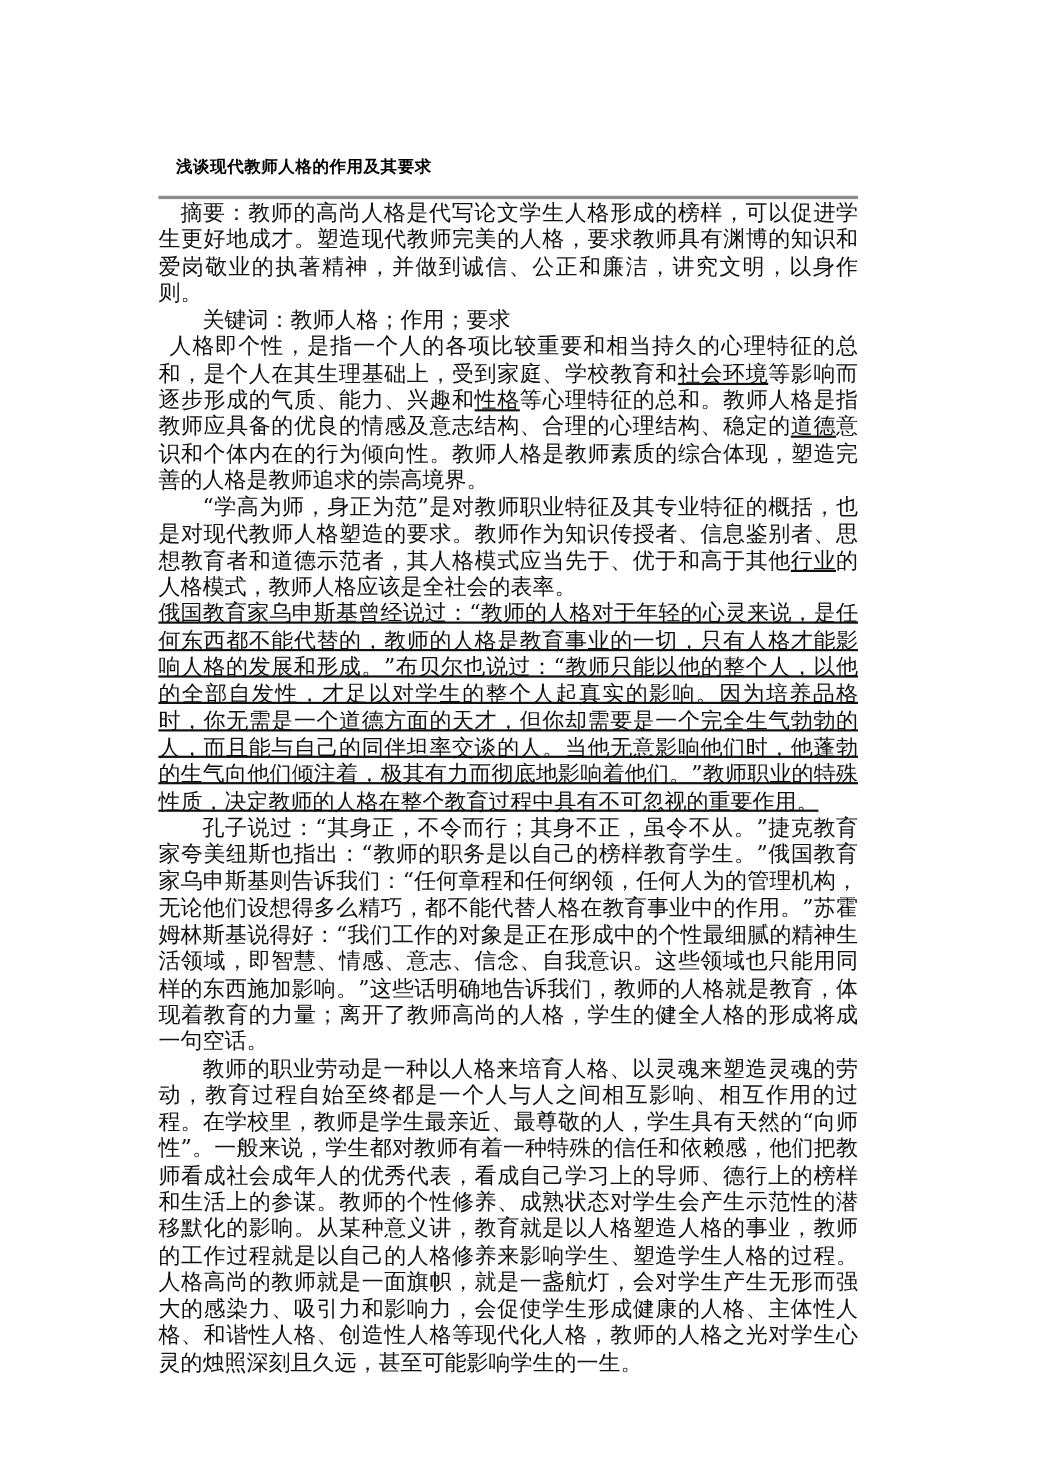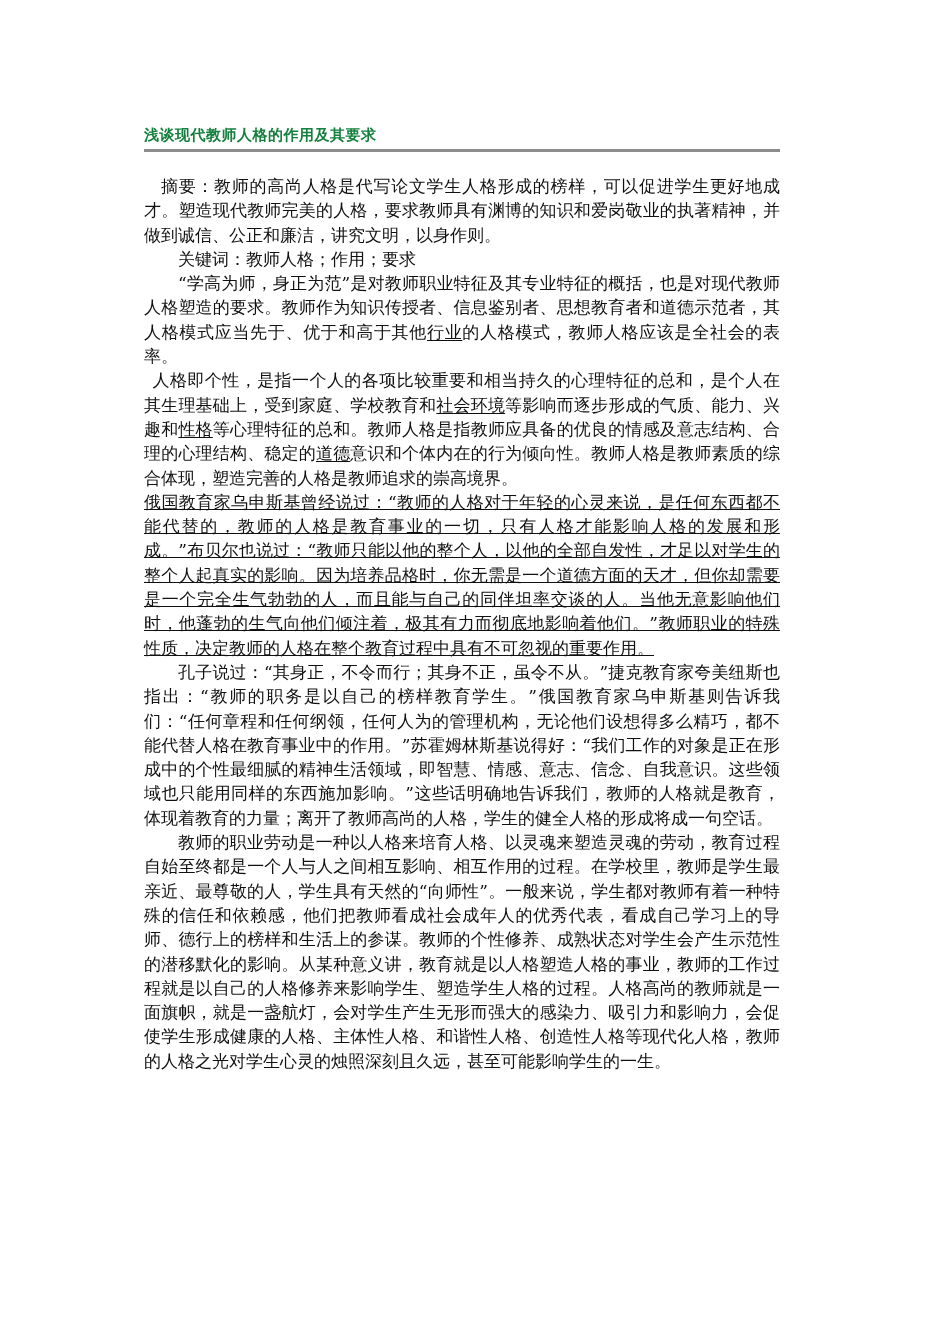--- a/index.html
+++ b/index.html
@@ -17,34 +17,33 @@
     }
     .page {
       position: absolute;
       left: 144px;
       top: 124px;
       width: 636px;
     }
     .doc-title {
       font-size: 15px;
       line-height: 22px;
-      color: #15803d;
-      margin: 0;
+      color: #000000;
+      margin: 16px;
       padding-left: 0;
       letter-spacing: 0.5px;
     }
     .title-rule {
       height: 3px;
       background: #8c8c8c;
       margin-top: 3px;
       width: 636px;
     }
     .body-text {
-      margin-top: 22px;
-      font-size: 17px;
+      font-size: 20px;
       line-height: 24.3px;
       text-align: justify;
     }
     .para {
       margin: 0;
     }
     .indent-2 { text-indent: 2em; }
     .indent-1 { text-indent: 1em; }
     .indent-half { text-indent: 0.5em; }
     .indent-0 { text-indent: 0; text-decoration: underline; }
@@ -57,23 +56,23 @@
 <body>
 
 <div class="page">
   <h1 class="doc-title">浅谈现代教师人格的作用及其要求</h1>
   <div class="title-rule"></div>
 
   <div class="body-text">
     <p class="para indent-1">摘要：教师的高尚人格是代写论文学生人格形成的榜样，可以促进学生更好地成才。塑造现代教师完美的人格，要求教师具有渊博的知识和爱岗敬业的执著精神，并做到诚信、公正和廉洁，讲究文明，以身作则。</p>
     <p class="para indent-2">关键词：教师人格；作用；要求</p>
 
+    <p class="para indent-half"><span>人格即个性，是指一个人的各项比较重要和相当持久的心理特征的总和，是个人在其生理基础上，受到家庭、学校教育和</span><span class="u">社会环境</span><span>等影响而逐步形成的气质、能力、兴趣和</span><span class="u">性格</span><span>等心理特征的总和。教师人格是指教师应具备的优良的情感及意志结构、合理的心理结构、稳定的</span><span class="u">道德</span><span>意识和个体内在的行为倾向性。教师人格是教师素质的综合体现，塑造完善的人格是教师追求的崇高境界。</span></p>
+
     <p class="para indent-2"><span>“学高为师，身正为范”是对教师职业特征及其专业特征的概括，也是对现代教师人格塑造的要求。教师作为知识传授者、信息鉴别者、思想教育者和道德示范者，其人格模式应当先于、优于和高于其他</span><span class="u">行业</span><span>的人格模式，教师人格应该是全社会的表率。</span></p>
-
-    <p class="para indent-half"><span>人格即个性，是指一个人的各项比较重要和相当持久的心理特征的总和，是个人在其生理基础上，受到家庭、学校教育和</span><span class="u">社会环境</span><span>等影响而逐步形成的气质、能力、兴趣和</span><span class="u">性格</span><span>等心理特征的总和。教师人格是指教师应具备的优良的情感及意志结构、合理的心理结构、稳定的</span><span class="u">道德</span><span>意识和个体内在的行为倾向性。教师人格是教师素质的综合体现，塑造完善的人格是教师追求的崇高境界。</span></p>
 
     <p class="para indent-0">俄国教育家乌申斯基曾经说过：“教师的人格对于年轻的心灵来说，是任何东西都不能代替的，教师的人格是教育事业的一切，只有人格才能影响人格的发展和形成。”布贝尔也说过：“教师只能以他的整个人，以他的全部自发性，才足以对学生的整个人起真实的影响。因为培养品格时，你无需是一个道德方面的天才，但你却需要是一个完全生气勃勃的人，而且能与自己的同伴坦率交谈的人。当他无意影响他们时，他蓬勃的生气向他们倾注着，极其有力而彻底地影响着他们。”教师职业的特殊性质，决定教师的人格在整个教育过程中具有不可忽视的重要作用。</p>
 
     <p class="para indent-2">孔子说过：“其身正，不令而行；其身不正，虽令不从。”捷克教育家夸美纽斯也指出：“教师的职务是以自己的榜样教育学生。”俄国教育家乌申斯基则告诉我们：“任何章程和任何纲领，任何人为的管理机构，无论他们设想得多么精巧，都不能代替人格在教育事业中的作用。”苏霍姆林斯基说得好：“我们工作的对象是正在形成中的个性最细腻的精神生活领域，即智慧、情感、意志、信念、自我意识。这些领域也只能用同样的东西施加影响。”这些话明确地告诉我们，教师的人格就是教育，体现着教育的力量；离开了教师高尚的人格，学生的健全人格的形成将成一句空话。</p>
     <p class="para indent-2">教师的职业劳动是一种以人格来培育人格、以灵魂来塑造灵魂的劳动，教育过程自始至终都是一个人与人之间相互影响、相互作用的过程。在学校里，教师是学生最亲近、最尊敬的人，学生具有天然的“向师性”。一般来说，学生都对教师有着一种特殊的信任和依赖感，他们把教师看成社会成年人的优秀代表，看成自己学习上的导师、德行上的榜样和生活上的参谋。教师的个性修养、成熟状态对学生会产生示范性的潜移默化的影响。从某种意义讲，教育就是以人格塑造人格的事业，教师的工作过程就是以自己的人格修养来影响学生、塑造学生人格的过程。人格高尚的教师就是一面旗帜，就是一盏航灯，会对学生产生无形而强大的感染力、吸引力和影响力，会促使学生形成健康的人格、主体性人格、和谐性人格、创造性人格等现代化人格，教师的人格之光对学生心灵的烛照深刻且久远，甚至可能影响学生的一生。</p>
 
   </div>
 </div>
 
 </body></html>

